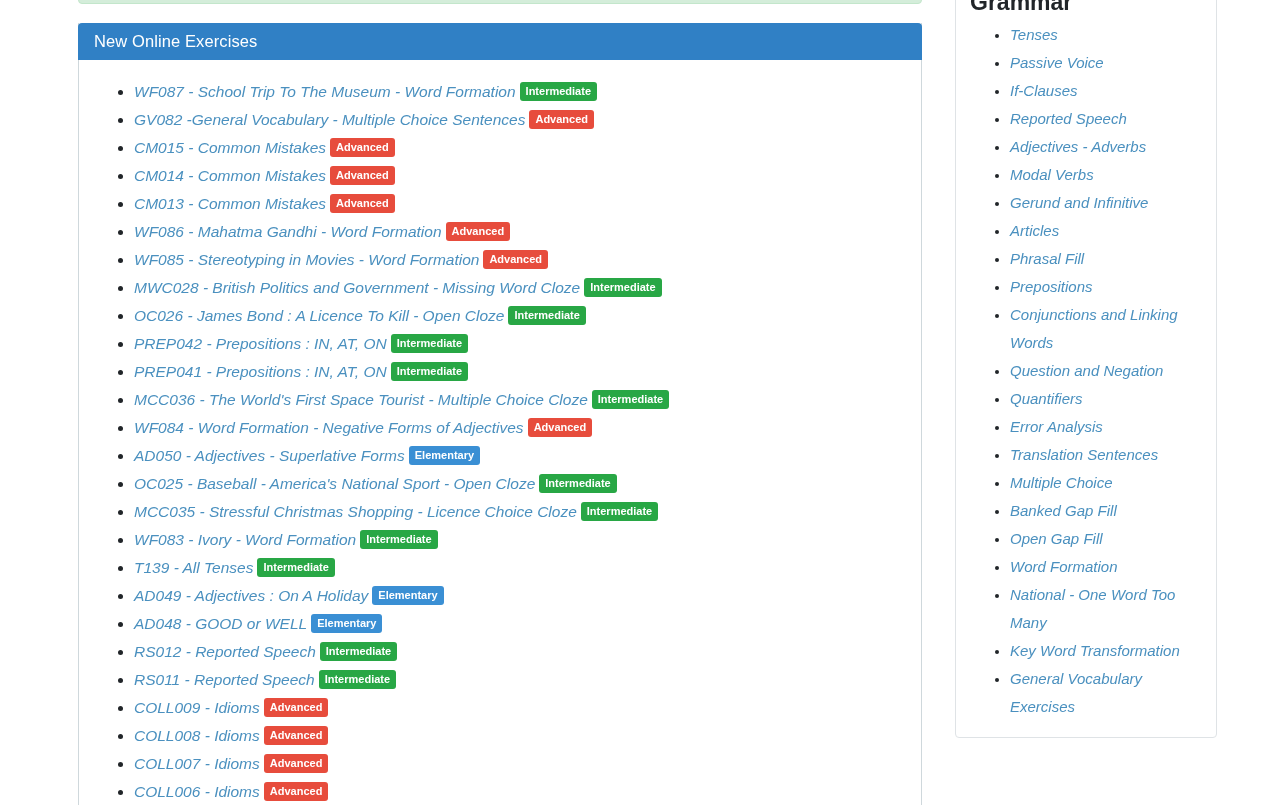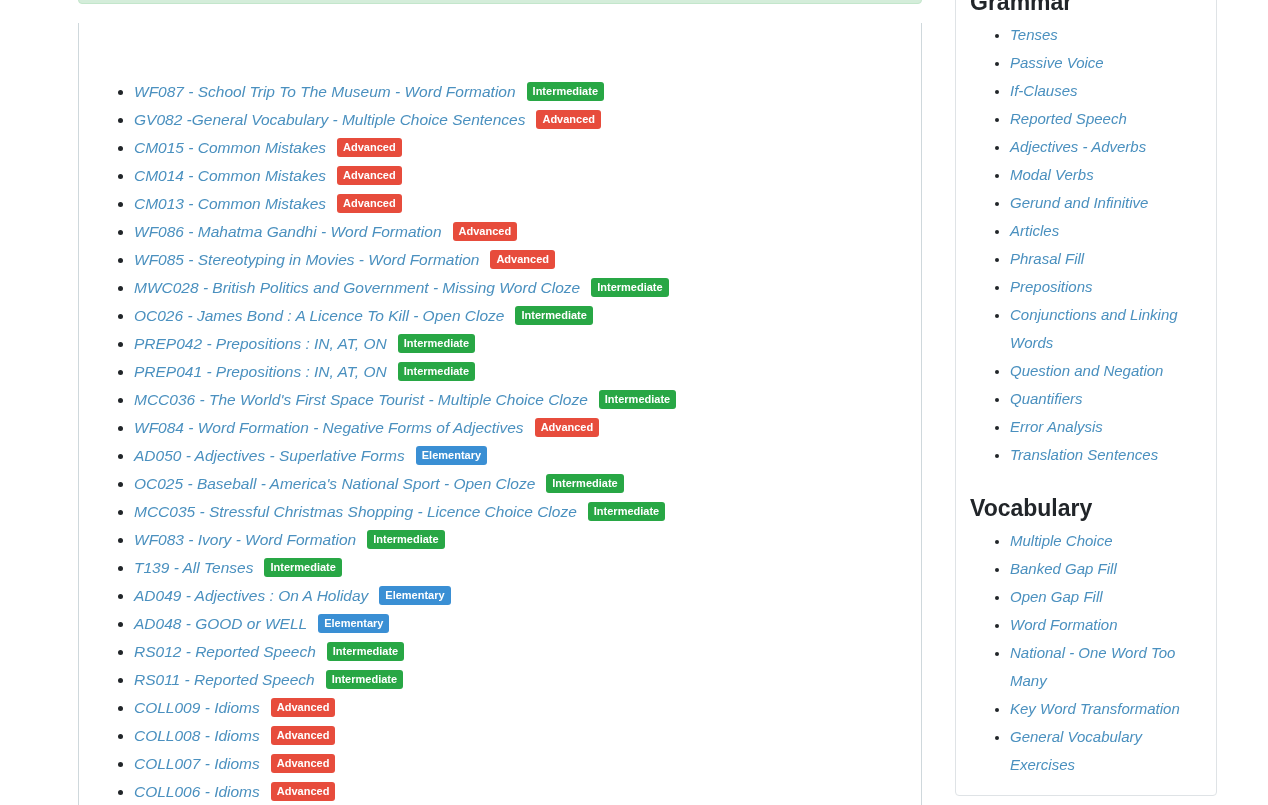--- a/index.html
+++ b/index.html
@@ -100,21 +100,21 @@
 
   .badge {
     display: inline-block;
     color: #ffffff;
     font-size: 11px;
     font-weight: bold;
     line-height: 1;
     padding: 4px 6px 4px 6px;
     border-radius: 3px;
     vertical-align: 2px;
-    margin-left: 11px;
+    margin-left: 4px;
     white-space: nowrap;
   }
   .badge-intermediate { background: #28a745; }
   .badge-advanced    { background: #e74c3c; text-align: center; }
   .badge-elementary  { background: #3a8fd4; }
 
   
   .sidebar {
     position: absolute;
     left: 955px;
@@ -161,20 +161,23 @@
 </style>
 </head>
 <body>
 
 <div class="page">
 
   <div class="alert-sliver"></div>
 
   <div class="main-card"></div>
 
+  <div class="card-header">
+    <span class="card-header-title">New Online Exercises</span>
+  </div>
 
   <div class="card-body">
     <ul class="exercise-list" id="exercise-list">
         <li><a class="ex-link" href="#">WF087 - School Trip To The Museum - Word Formation</a><span class="badge badge-intermediate">Intermediate</span></li>
         <li><a class="ex-link" href="#">GV082 -General Vocabulary - Multiple Choice Sentences</a><span class="badge badge-advanced">Advanced</span></li>
         <li><a class="ex-link" href="#">CM015 - Common Mistakes</a><span class="badge badge-advanced">Advanced</span></li>
         <li><a class="ex-link" href="#">CM014 - Common Mistakes</a><span class="badge badge-advanced">Advanced</span></li>
         <li><a class="ex-link" href="#">CM013 - Common Mistakes</a><span class="badge badge-advanced">Advanced</span></li>
         <li><a class="ex-link" href="#">WF086 - Mahatma Gandhi - Word Formation</a><span class="badge badge-advanced">Advanced</span></li>
         <li><a class="ex-link" href="#">WF085 - Stereotyping in Movies - Word Formation</a><span class="badge badge-advanced">Advanced</span></li>
@@ -217,21 +220,20 @@
             <li><a class="side-link" href="#">Articles</a></li>
             <li><a class="side-link" href="#">Phrasal Fill</a></li>
             <li><a class="side-link" href="#">Prepositions</a></li>
             <li><a class="side-link" href="#">Conjunctions and Linking Words</a></li>
             <li><a class="side-link" href="#">Question and Negation</a></li>
             <li><a class="side-link" href="#">Quantifiers</a></li>
             <li><a class="side-link" href="#">Error Analysis</a></li>
             <li><a class="side-link" href="#">Translation Sentences</a></li>
           </ul>
 
-        <div class="panel-section-title second">Vocabulary</div>
         <ul class="side-list" id="vocabulary-list">
             <li><a class="side-link" href="#">Multiple Choice</a></li>
             <li><a class="side-link" href="#">Banked Gap Fill</a></li>
             <li><a class="side-link" href="#">Open Gap Fill</a></li>
             <li><a class="side-link" href="#">Word Formation</a></li>
             <li><a class="side-link" href="#">National - One Word Too Many</a></li>
             <li><a class="side-link" href="#">Key Word Transformation</a></li>
             <li><a class="side-link" href="#">General Vocabulary Exercises</a></li>
           </ul>
 

